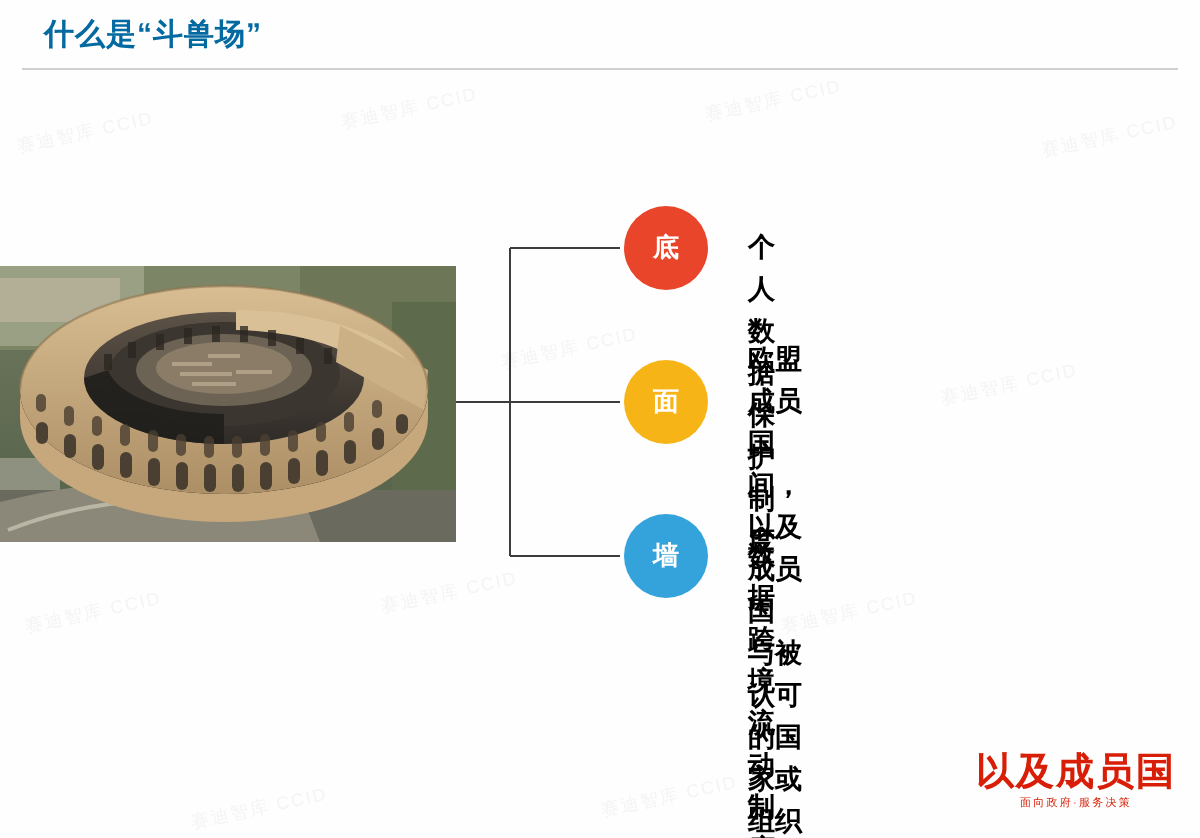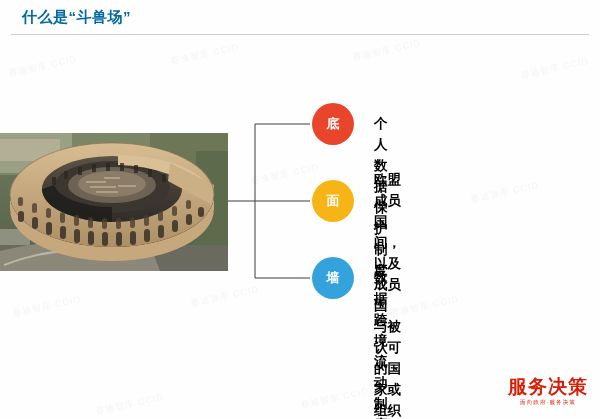--- a/index.html
+++ b/index.html
@@ -305,17 +305,17 @@
 与被认可的国家或组织间的
 自由数据流动</div>
   </div>
 
   <div class="node" id="node-qiang">
     <div class="bubble" style="background: rgb(52, 163, 220);">墙</div>
     <div class="node-text">数据跨境流动制度</div>
   </div>
 
   <div class="logo">
-    <div class="logo-main" style="color: rgb(216, 30, 6);">服务决策</div>
+    <div class="logo-main" style="color: rgb(216, 30, 6);">以及成员国</div>
     <div class="logo-sub" style="color: rgb(216, 30, 6);">面向政府·服务决策</div>
   </div>
 
 </div>
 
 </body></html>

